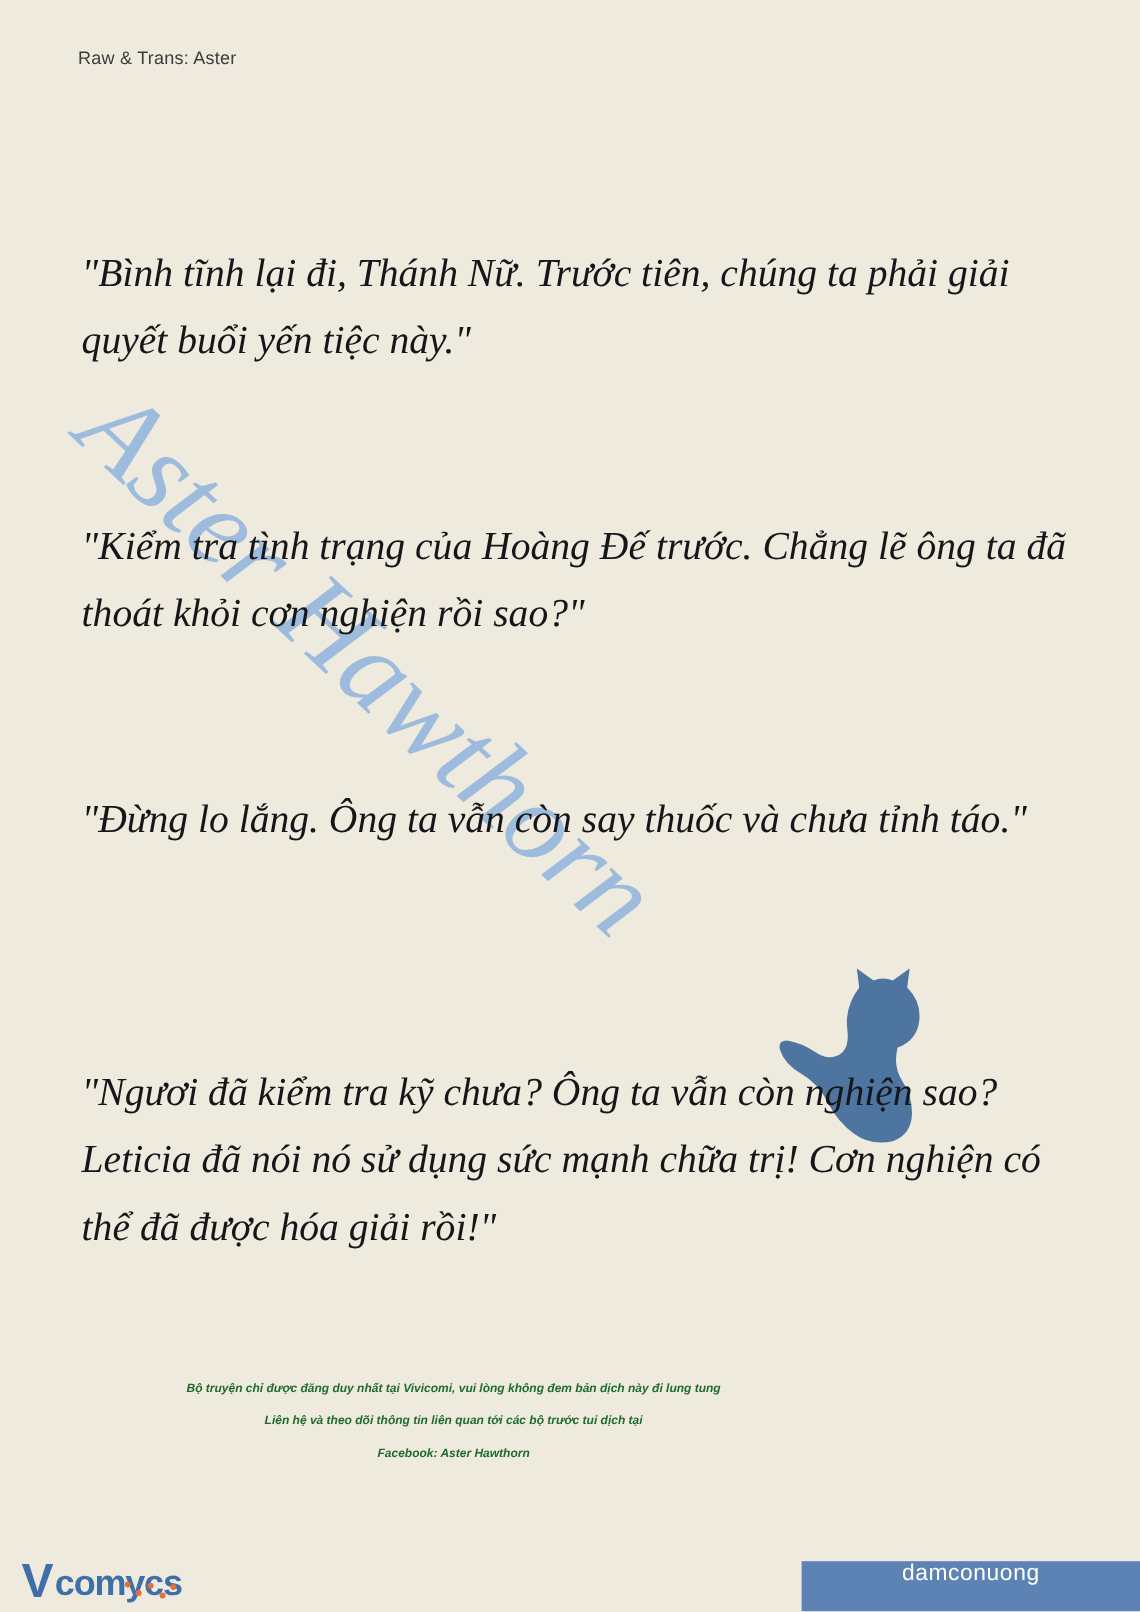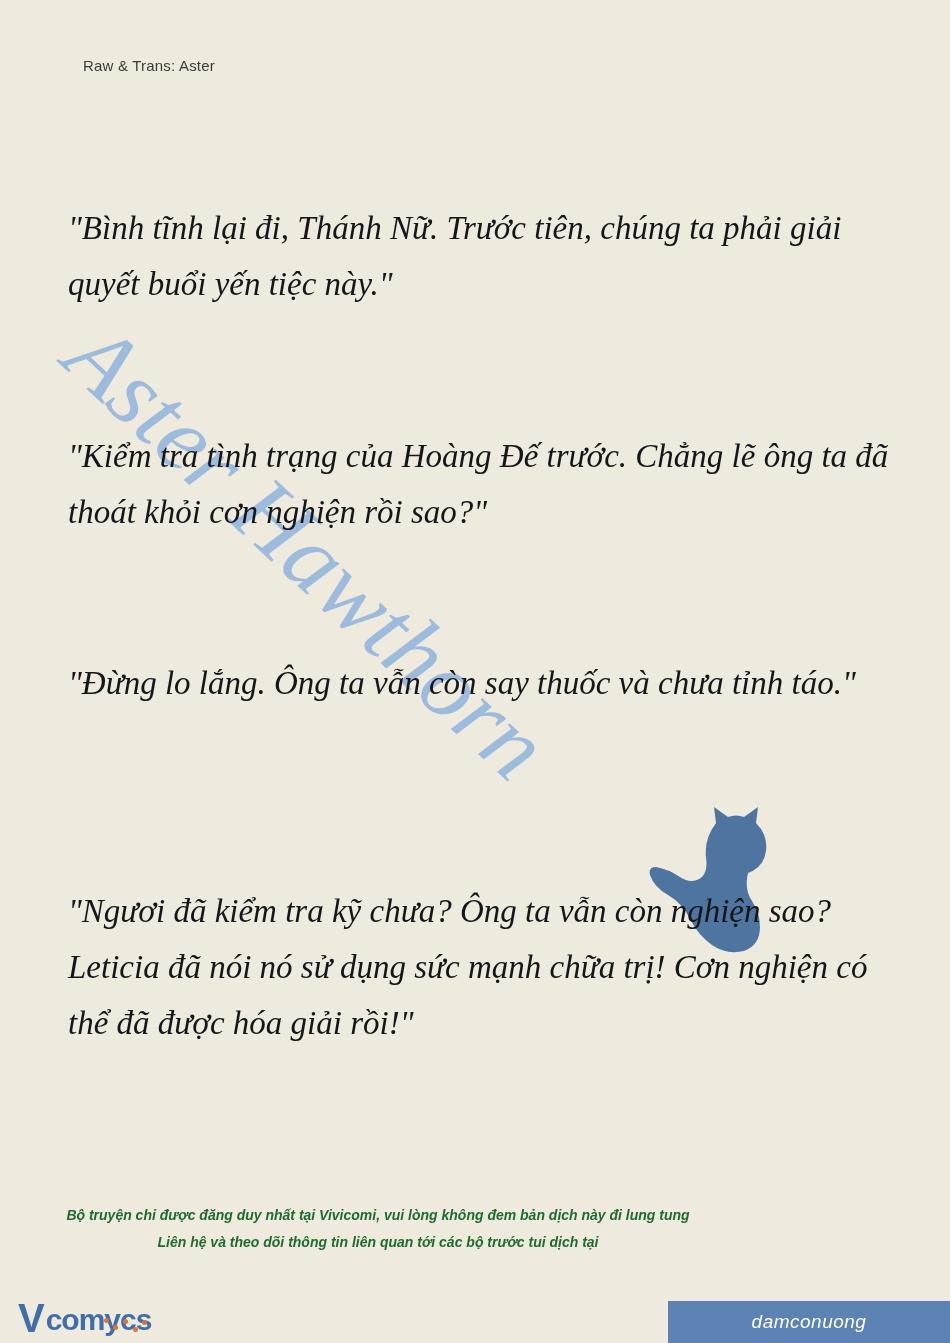--- a/index.html
+++ b/index.html
@@ -17,26 +17,25 @@
   .page {
     position: relative;
     width: 950px;
     height: 1343px;
     background: #efeade;
     overflow: hidden;
   }
   .credit {
     position: absolute;
     left: 65px;
-    top: 57px;
+    top: 40px;
     font-size: 15px;
     color: #3b3b3b;
     font-family: "Liberation Sans", sans-serif;
     letter-spacing: 0.2px;
-    margin-left: 18px;
   }
   .text-block {
     position: absolute;
     left: 68px;
     width: 830px;
     font-family: "Liberation Serif", serif;
     font-style: italic;
     font-size: 33px;
     line-height: 56px;
     color: #15161a;
@@ -68,28 +67,28 @@
     left: 648px;
     top: 805px;
     width: 130px;
     height: 150px;
     z-index: 2;
   }
 
   .footer-notes {
     position: absolute;
     left: 0;
-    top: 1202px;
+    top: 1144px;
     width: 756px;
     text-align: center;
     color: #1f6b2e;
     font-family: "Liberation Sans", sans-serif;
     font-weight: bold;
     font-style: italic;
-    font-size: 14px;
+    font-size: 10px;
     line-height: 27px;
   }
 
   .bottom-bar {
     position: absolute;
     left: 0;
     bottom: 0;
     width: 950px;
     height: 50px;
     background: #efeade;
@@ -133,23 +132,21 @@
     background: #e2703a;
   }
   .brand-right {
     position: absolute;
     right: 0;
     bottom: 0;
     width: 282px;
     height: 42px;
     background: #5c83b4;
     display: flex;
-    align-items: center;
     justify-content: center;
-    font-style: italic;
   }
   .brand-right-text {
     color: #ffffff;
     font-family: "Liberation Sans", sans-serif;
     font-size: 19px;
     letter-spacing: 0.5px;
   }
 </style>
 </head>
 <body>
@@ -165,20 +162,21 @@
   </svg>
 
   <div class="text-block para-1">"Bình tĩnh lại đi, Thánh Nữ. Trước tiên, chúng ta phải giải quyết buổi yến tiệc này."</div>
   <div class="text-block para-2">"Kiểm tra tình trạng của Hoàng Đế trước. Chẳng lẽ ông ta đã thoát khỏi cơn nghiện rồi sao?"</div>
   <div class="text-block para-3">"Đừng lo lắng. Ông ta vẫn còn say thuốc và chưa tỉnh táo."</div>
   <div class="text-block para-4">"Ngươi đã kiểm tra kỹ chưa? Ông ta vẫn còn nghiện sao? Leticia đã nói nó sử dụng sức mạnh chữa trị! Cơn nghiện có thể đã được hóa giải rồi!"</div>
 
   <div class="footer-notes">
     <div>Bộ truyện chỉ được đăng duy nhất tại Vivicomi, vui lòng không đem bản dịch này đi lung tung</div>
     <div>Liên hệ và theo dõi thông tin liên quan tới các bộ trước tui dịch tại</div>
+    <div>Facebook: Aster Hawthorn</div>
   </div>
 
   <div class="bottom-bar">
     <div class="logo">
       <span class="logo-v">V</span>
       <span class="logo-text">comycs</span>
       <span class="logo-dots">
         <span class="dot" style="left:0px; bottom:10px;"></span>
         <span class="dot" style="left:9px; bottom:3px;"></span>
         <span class="dot" style="left:19px; bottom:9px;"></span>

